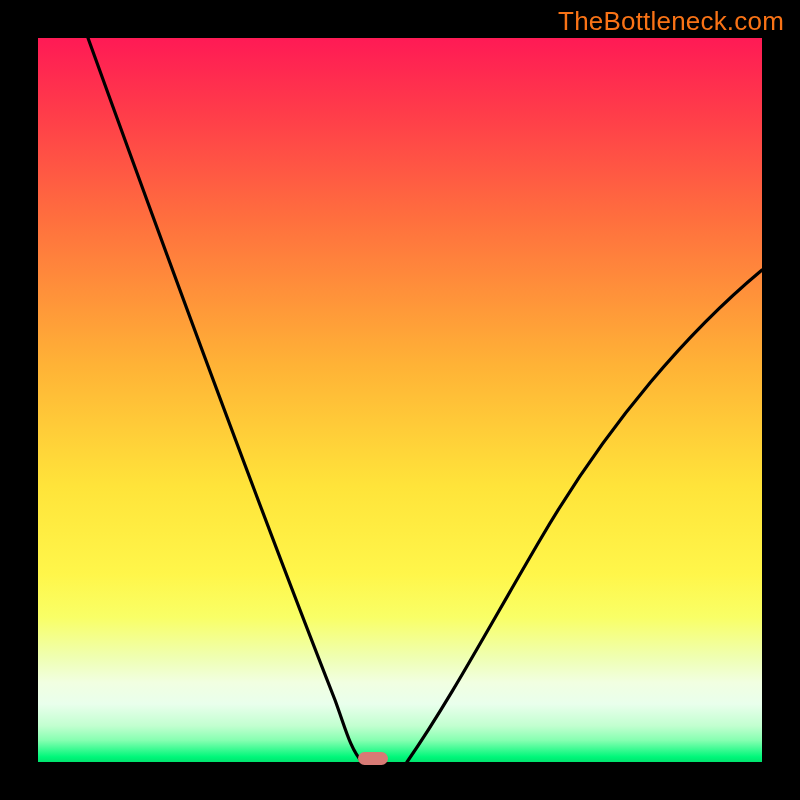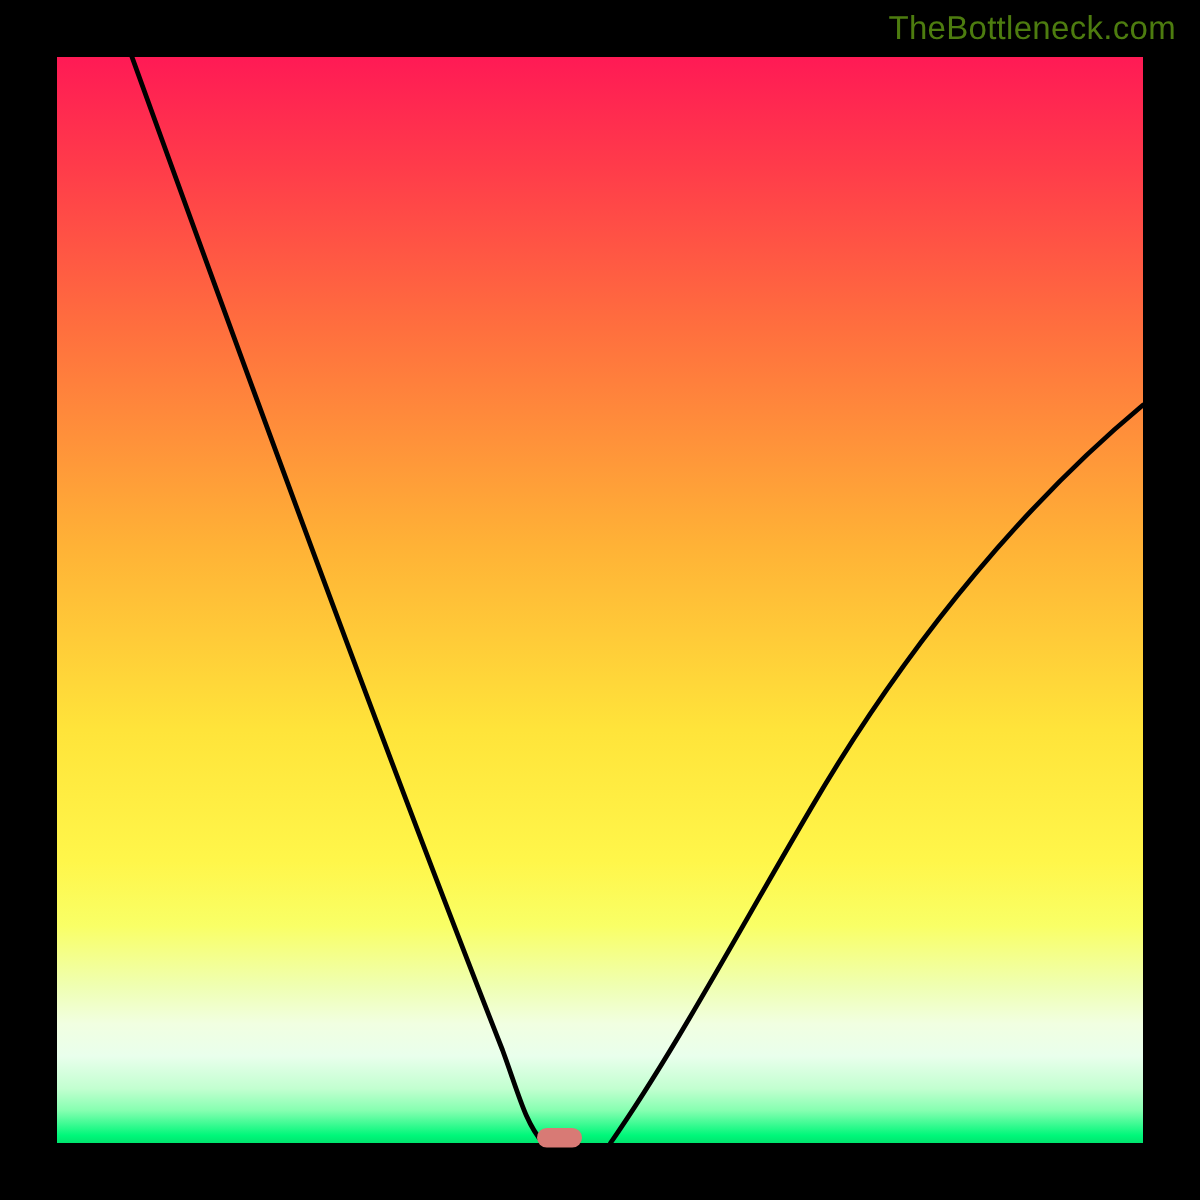--- a/index.html
+++ b/index.html
@@ -39,22 +39,22 @@
       #c2ffd0 95%,
       #86ffb1 97%,
       #00f77a 99.3%,
       #00e46e 100%
     );
   }
   .watermark {
     position: absolute;
     top: 6px;
     right: 16px;
-    color: #4d7c0f;
-    font-size: 22px;
+    color: #f97316;
+    font-size: 26px;
     letter-spacing: 0.2px;
     font-weight: 500;
   }
   svg.curves {
     position: absolute;
     top: 0;
     left: 0;
   }
   .marker {
     position: absolute;

